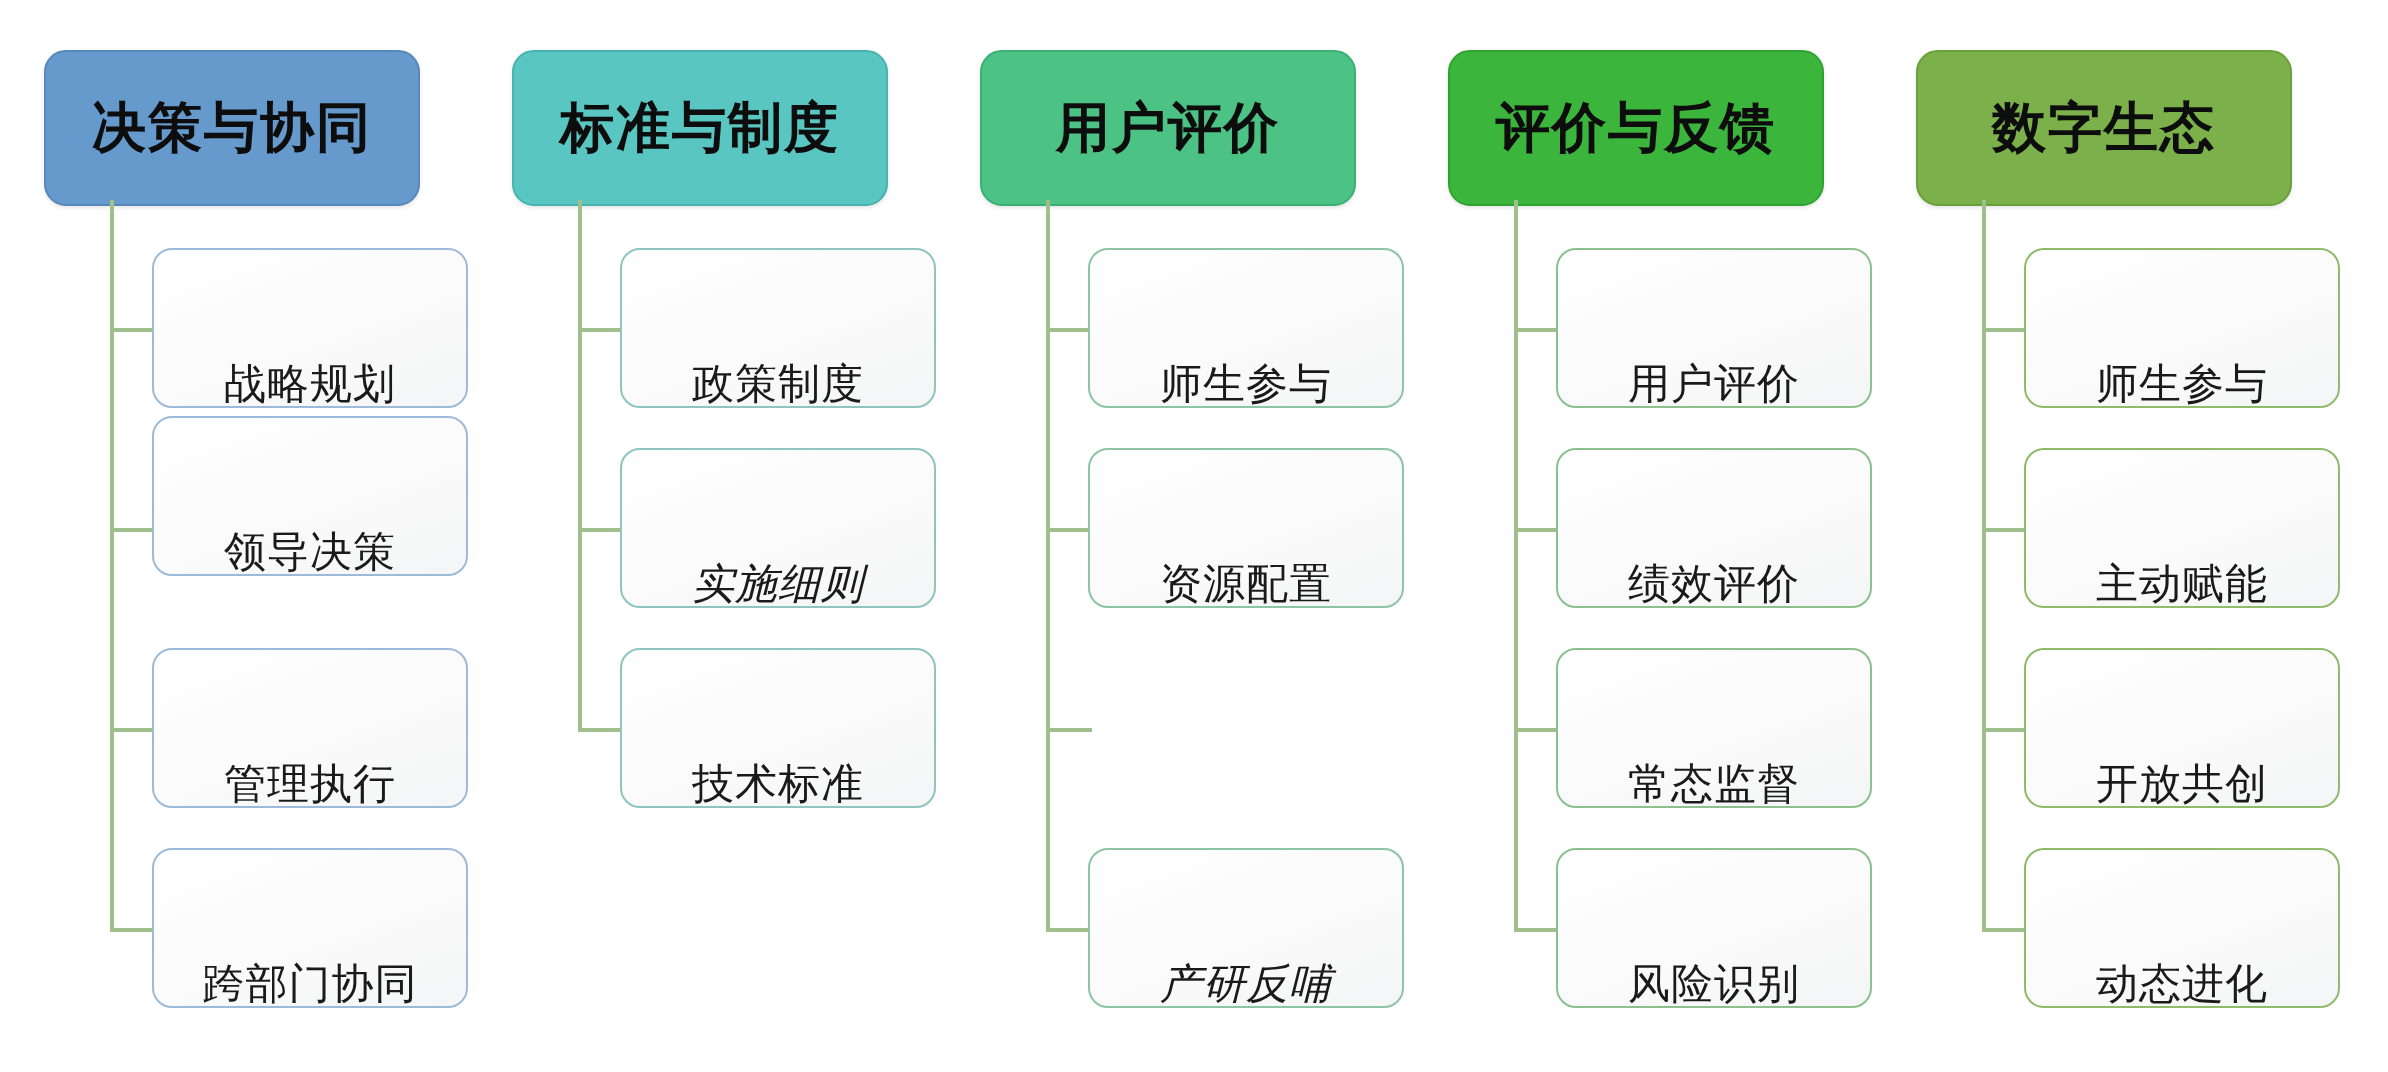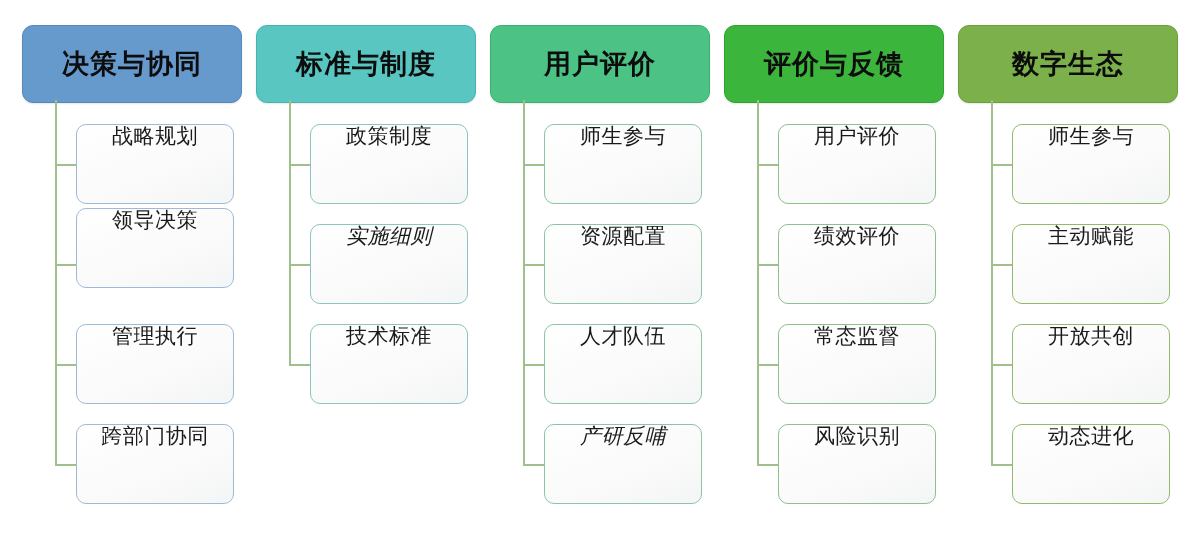--- a/index.html
+++ b/index.html
@@ -21,21 +21,21 @@
     position: absolute;
     top: 0;
     width: 220px;
     height: 536px;
   }
   
   .col-header {
     position: absolute;
     left: 4px;
     top: 25px;
-    width: 220px;
+    width: 188px;
     height: 78px;
     border-radius: 11px;
     box-sizing: border-box;
     display: flex;
     align-items: center;
     justify-content: center;
     box-shadow: 0 1px 2px rgba(0,0,0,0.10);
   }
   .col-header .label {
     font-size: 27px;
@@ -64,21 +64,21 @@
   
   .sub-box {
     position: absolute;
     left: 58px;
     width: 158px;
     height: 80px;
     box-sizing: border-box;
     border-radius: 10px;
     background: linear-gradient(160deg, #ffffff 0%, #fafafa 60%, #f4f5f6 100%);
     display: flex;
-    align-items: flex-start;
+    align-items: flex-end;
     justify-content: center;
     border-width: 1.6px;
     border-style: solid;
   }
   .sub-box .label {
     font-size: 21px;
     color: #1a1a1a;
     line-height: 1;
     white-space: nowrap;
     letter-spacing: 0.5px;
@@ -135,23 +135,20 @@
       <div class="trunk" style="background: rgb(159, 192, 140); height: 364px;"></div>
       <div class="branch" style="background: rgb(159, 192, 140); top: 164px;"></div>
       <div class="sub-box" style="top: 124px; border-color: rgb(140, 196, 164);">
         <span class="label">师生参与</span>
       </div>
       <div class="branch" style="background: rgb(159, 192, 140); top: 264px;"></div>
       <div class="sub-box" style="top: 224px; border-color: rgb(140, 196, 164);">
         <span class="label">资源配置</span>
       </div>
       <div class="branch" style="background: rgb(159, 192, 140); top: 364px;"></div>
-      <div class="sub-box" style="top: 324px; border-color: rgb(140, 196, 164);">
-        <span class="label">人才队伍</span>
-      </div>
       <div class="branch" style="background: rgb(159, 192, 140); top: 464px;"></div>
       <div class="sub-box" style="top: 424px; border-color: rgb(140, 196, 164); font-style: italic;">
         <span class="label">产研反哺</span>
       </div>
     </div>
     <div class="column" style="left: 954px;">
       <div class="col-header" style="background: rgb(124, 176, 74); border: 1.5px solid rgb(106, 160, 56);">
         <span class="label">数字生态</span>
       </div>
       <div class="trunk" style="background: rgb(159, 192, 140); height: 364px;"></div>

